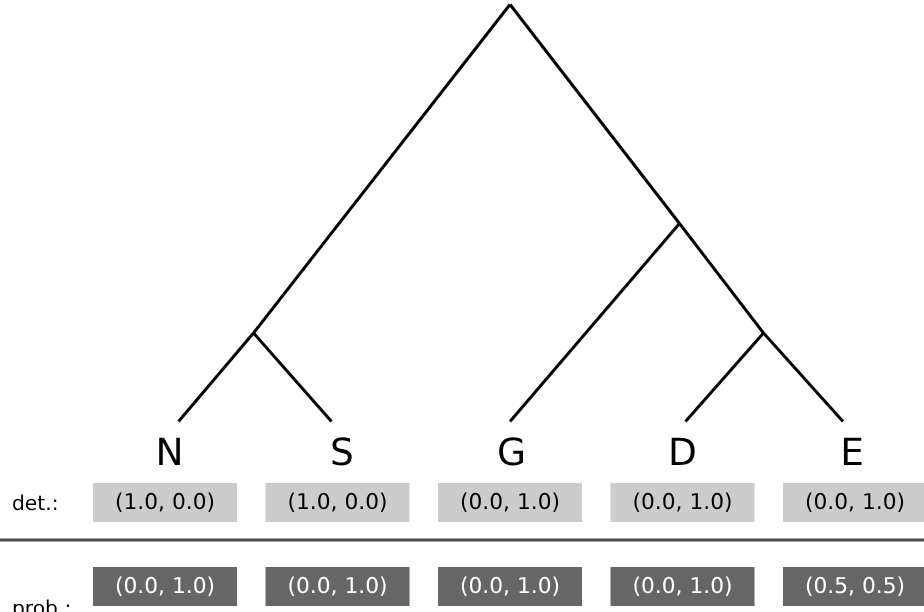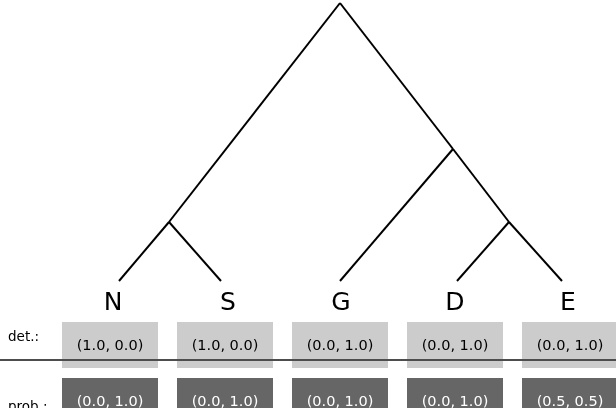--- a/index.html
+++ b/index.html
@@ -50,21 +50,21 @@
   .divider {
     position: absolute;
     left: 0;
     width: 616px;
     height: 2px;
     background: #4d4d4d;
   }
   
   .cell {
     position: absolute;
-    height: 46px;
+    height: 26px;
     display: flex;
     align-items: center;
     justify-content: center;
     font-size: 14.5px;
     line-height: 1;
     white-space: nowrap;
     box-sizing: border-box;
   }
   .cell.det {
     background: #cccccc;

